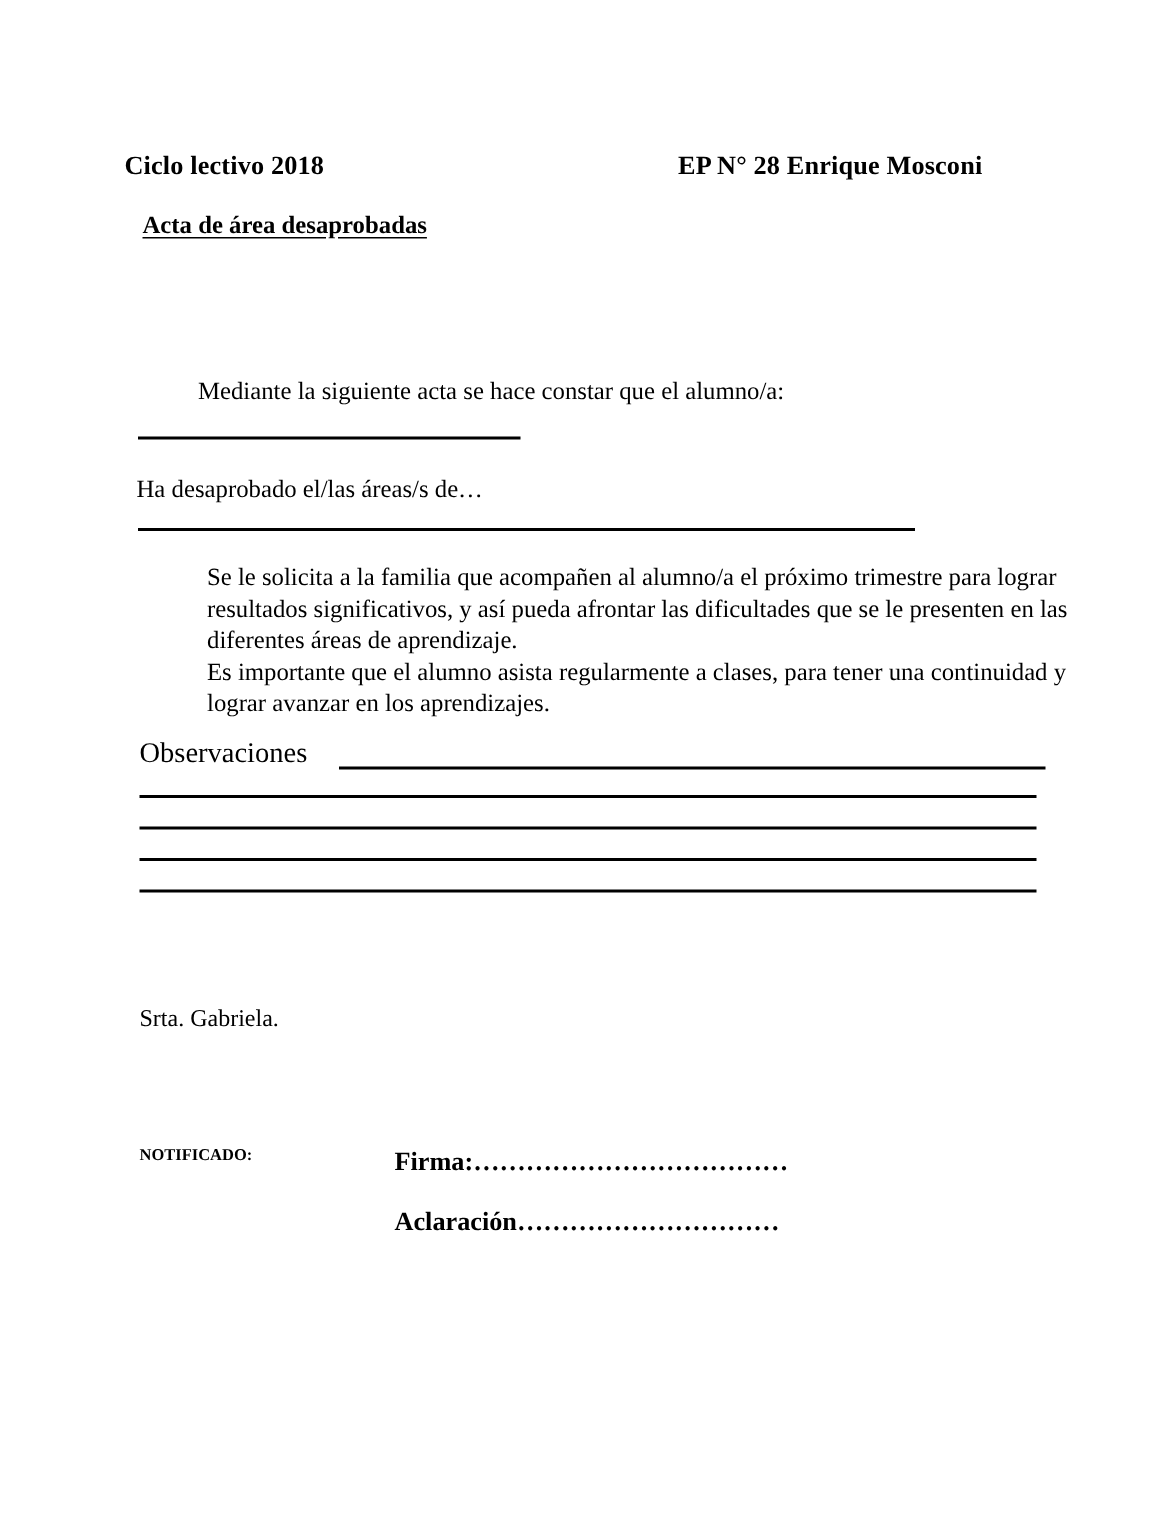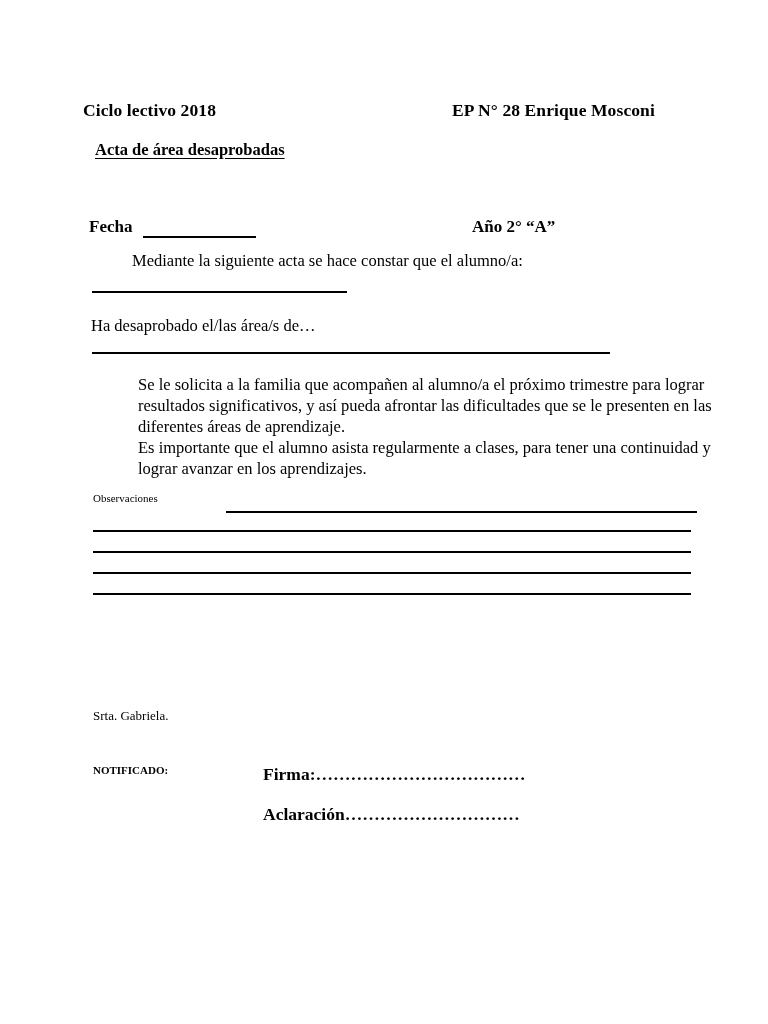--- a/index.html
+++ b/index.html
@@ -125,21 +125,21 @@
   }
   .paragraph p {
     margin: 0;
   }
 
   
   .observaciones-label {
     position: absolute;
     left: 93px;
     top: 492px;
-    font-size: 11px;
+    font-size: 19px;
     white-space: nowrap;
   }
   .obs-rule-first {
     position: absolute;
     left: 226px;
     top: 492px;
     width: 471px;
     height: 19px;
     border-bottom: 2px solid #000;
   }
@@ -152,22 +152,22 @@
   }
   .obs-rule-1 { top: 530px; }
   .obs-rule-2 { top: 551px; }
   .obs-rule-3 { top: 572px; }
   .obs-rule-4 { top: 593px; }
 
   
   .signer {
     position: absolute;
     left: 93px;
-    top: 708px;
-    font-size: 13px;
+    top: 671px;
+    font-size: 16px;
     white-space: nowrap;
   }
   .notificado {
     position: absolute;
     left: 93px;
     top: 764px;
     font-size: 11px;
     font-weight: bold;
     white-space: nowrap;
   }
@@ -187,30 +187,25 @@
 
 <div class="page">
 
   <div class="header-row">
     <div class="header-left">Ciclo lectivo 2018</div>
     <div class="header-right">EP N° 28 Enrique Mosconi</div>
   </div>
 
   <div class="doc-heading">Acta de área desaprobadas</div>
 
-  <div class="fecha-row">
-    <div class="fecha-label">Fecha</div>
-    <div class="fecha-blank"></div>
-    <div class="anio-label">Año 2° “A”</div>
-  </div>
 
   <div class="body-line line-alumno">Mediante la siguiente acta se hace constar que el alumno/a:</div>
   <div class="rule rule-alumno"></div>
 
-  <div class="body-line line-area">Ha desaprobado el/las área/s de…</div>
+  <div class="body-line line-area">Ha desaprobado el/las áreas/s de…</div>
   <div class="rule rule-area"></div>
 
   <div class="paragraph">
     <p>Se le solicita a la familia que acompañen al alumno/a el próximo trimestre para lograr resultados significativos, y así pueda afrontar las dificultades que se le presenten en las diferentes áreas de aprendizaje.</p>
     <p>Es importante que el alumno asista regularmente a clases, para tener una continuidad y lograr avanzar en los aprendizajes.</p>
   </div>
 
   <div class="observaciones-label">Observaciones</div>
   <div class="obs-rule-first"></div>
   <div class="obs-rule obs-rule-1"></div>

